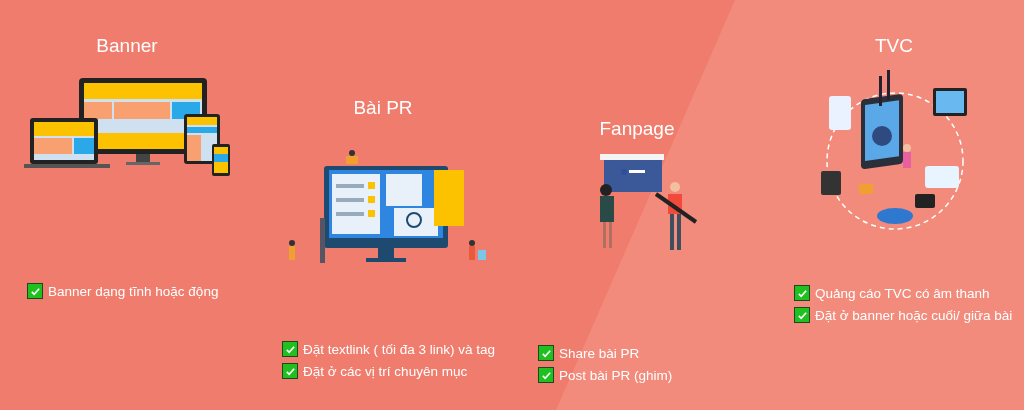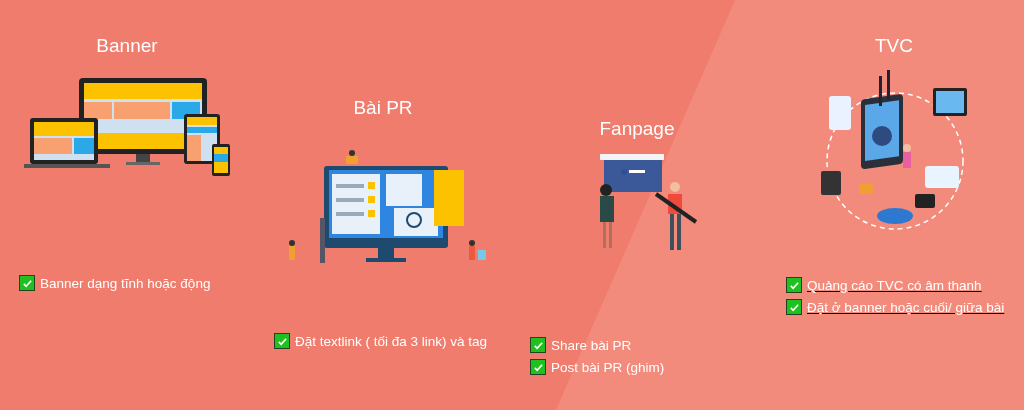--- a/index.html
+++ b/index.html
@@ -1,19 +1,19 @@
 <!DOCTYPE html>
 <html><head>
 <meta charset="utf-8">
 <style>
   html,body{margin:0;padding:0;}
   body{width:1024px;height:410px;overflow:hidden;position:relative;font-family:"Liberation Sans",sans-serif;background:#ef7c6c;}
   .bg-band{position:absolute;inset:0;background:#f28b7b;clip-path:polygon(735px 0,1024px 0,1024px 410px,556px 410px);}
   .title{position:absolute;color:#fff;font-weight:normal;font-size:19px;text-align:center;white-space:nowrap;transform:translateX(-50%);}
-  .feat{position:absolute;margin:4px;padding:0;list-style:none;}
+  .feat{position:absolute;margin:12px;padding:0;list-style:none;}
   .feat li{display:flex;align-items:center;height:22px;color:#fff;font-size:13.5px;white-space:nowrap;}
   .chk{width:14px;height:14px;background:#1fc01f;border:1px solid #224422;margin-right:5px;display:flex;align-items:center;justify-content:center;flex:none;}
   .chk svg{width:11px;height:11px;}
   .illus{position:absolute;}
 </style>
 </head>
 <body>
 
 <div class="bg-band"></div>
 
@@ -86,20 +86,28 @@
 </div>
 <ul class="feat" style="left:270px;top:326px;">
   <li>
       <span class="chk">
         <svg viewBox="0 0 12 12">
           <path d="M2 6.5l2.5 2.5L10 3" stroke="#fff" stroke-width="1.8" fill="none"></path>
         </svg>
       </span>
       <span>Đặt textlink ( tối đa 3 link) và tag</span>
     </li>
+  <li>
+      <span class="chk">
+        <svg viewBox="0 0 12 12">
+          <path d="M2 6.5l2.5 2.5L10 3" stroke="#fff" stroke-width="1.8" fill="none"></path>
+        </svg>
+      </span>
+      <span>Đặt ở các vị trí chuyên mục</span>
+    </li>
 </ul>
 
 <div class="title" style="left:637px;top:97px;margin-top:21px;">Fanpage</div>
 <div class="illus" style="left:596px;top:150px;">
   <svg width="110" height="105" viewBox="0 0 110 105">
     <rect x="4" y="4" width="64" height="6" fill="#f4f4f4"></rect>
     <rect x="8" y="10" width="58" height="32" fill="#3b5998"></rect>
     <circle cx="28" cy="22" r="3" fill="#2f4f9a"></circle>
       <rect x="33" y="20" width="16" height="3" fill="#fff"></rect>
     <circle cx="10" cy="40" r="6" fill="#222"></circle>
@@ -146,21 +154,21 @@
     <rect x="110" y="100" width="34" height="22" rx="3" fill="#e8f4ff"></rect>
     <ellipse cx="80" cy="150" rx="18" ry="8" fill="#2e78d0"></ellipse>
     <rect x="100" y="128" width="20" height="14" rx="2" fill="#222"></rect>
     <rect x="64" y="10" width="3" height="30" fill="#223"></rect>
       <rect x="72" y="4" width="3" height="30" fill="#223"></rect>
     <circle cx="92" cy="82" r="4" fill="#f2c0a0"></circle>
       <rect x="88" y="86" width="8" height="16" fill="#e860a0"></rect>
     <rect x="44" y="118" width="14" height="10" rx="2" fill="#f0a030"></rect>
   </svg>
 </div>
-<ul class="feat" style="left:782px;top:270px;text-decoration:underline;">
+<ul class="feat" style="left:782px;top:270px;">
   <li>
       <span class="chk">
         <svg viewBox="0 0 12 12">
           <path d="M2 6.5l2.5 2.5L10 3" stroke="#fff" stroke-width="1.8" fill="none"></path>
         </svg>
       </span>
       <span>Quảng cáo TVC có âm thanh</span>
     </li>
   <li>
       <span class="chk">

